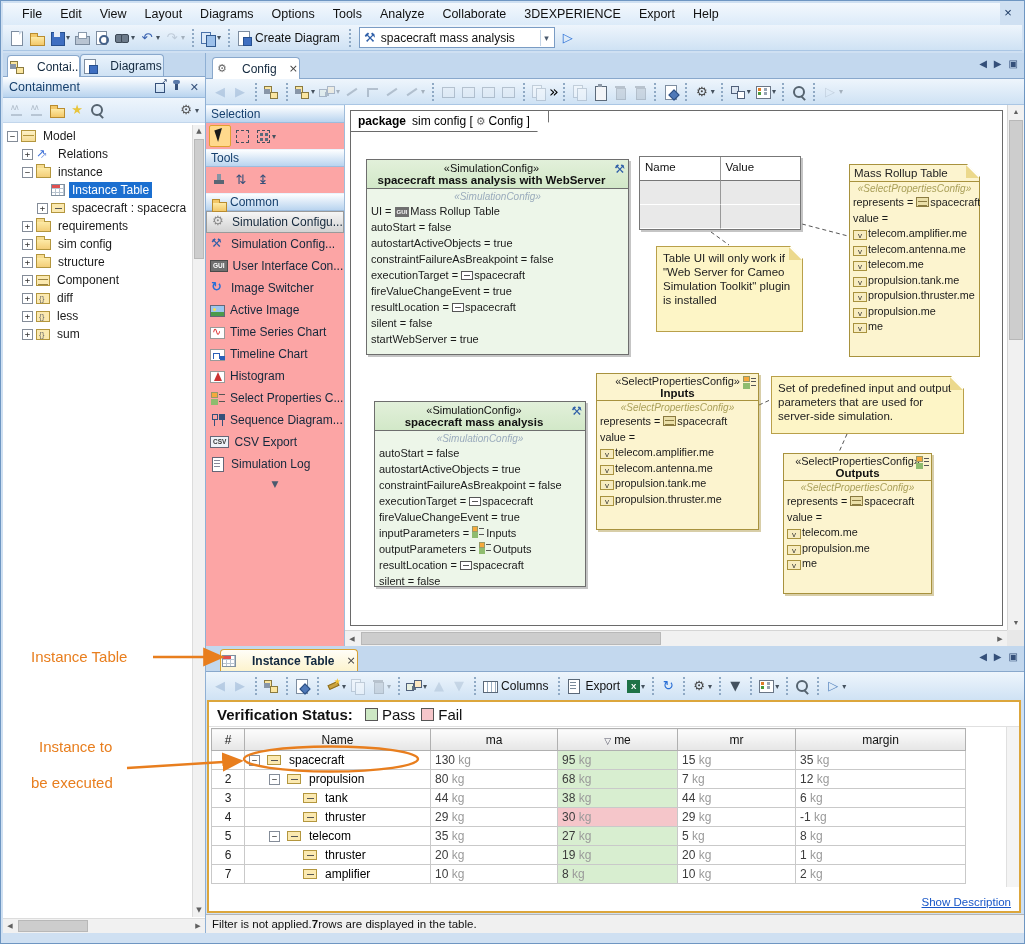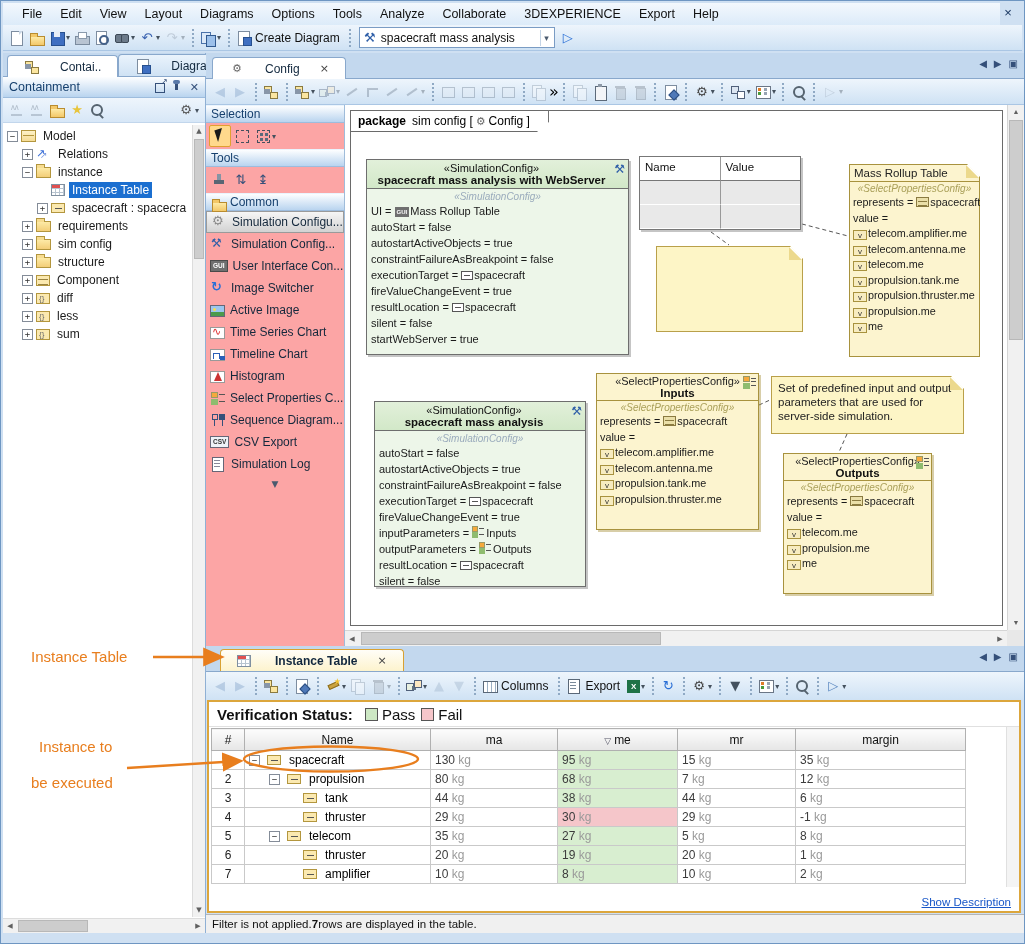--- a/index.html
+++ b/index.html
@@ -84,21 +84,21 @@
   .i-pin::before{content:"";position:absolute;left:7px;top:3px;width:3px;height:8px;background:#35507a;}
   .i-pin::after{content:"";position:absolute;left:5px;top:1px;width:7px;height:4px;background:#5878a8;border-radius:2px;}
   .i-restore::before{content:"";position:absolute;left:3px;top:4px;width:8px;height:8px;border:1px solid #35507a;}
   .i-restore::after{content:"↗";position:absolute;right:0;top:-2px;font-size:8px;color:#35507a;font-family:"DejaVu Sans",sans-serif;}
   .i-collapse::before{content:"∧∧";position:absolute;left:1px;top:1px;font-size:8px;letter-spacing:-2px;color:#5a6a7a;font-family:"DejaVu Sans",sans-serif;}
   .i-collapse::after{content:"";position:absolute;left:2px;bottom:2px;width:11px;height:2px;background:#7a8a9a;}
 
   
   #left-panel{position:absolute;left:2px;top:52px;width:203px;height:880px;background:#fff;border-right:1px solid #8fb0d4;}
   .lp-tabs{position:absolute;left:0;top:0;right:0;height:24px;background:#c3d8ee;border-bottom:1px solid #89a8cc;display:flex;align-items:flex-end;padding-left:4px;}
-  .tab{display:inline-flex;align-items:center;gap:20px;height:22px;padding:0 16px;font-size:12px;color:#12283e;
+  .tab{display:inline-flex;align-items:center;gap:12px;height:22px;padding:0 1px;font-size:12px;color:#12283e;
     border:1px solid #89a8cc;border-bottom:none;border-radius:4px 4px 0 0;background:linear-gradient(#eaf3fc,#cfe2f4);}
   .tab.active{background:#fff;font-weight:normal;position:relative;top:1px;}
   .lp-header{position:absolute;left:0;top:24px;right:0;height:21px;background:linear-gradient(#fdfeff,#b9d4ef);
     border-bottom:1px solid #9dbcdd;display:flex;align-items:center;padding:0 6px;font-size:12.5px;color:#16406e;}
   .lp-header .sp{flex:1;}
   .lp-header .hic{margin-left:6px;font-size:11px;color:#35507a;}
   .lp-tools{position:absolute;left:0;top:45px;right:0;height:25px;background:linear-gradient(#eef5fc,#d7e7f7);
     border-bottom:1px solid #c2d6ec;display:flex;align-items:center;padding:0 4px;}
   #tree{position:absolute;left:0;top:72px;right:13px;bottom:16px;overflow:hidden;padding-top:2px;}
   .trow{display:flex;align-items:center;height:18px;font-size:12px;color:#1a1a1a;white-space:nowrap;}
@@ -682,20 +682,21 @@
               <div class="c"></div>
             </div>
             <div class="r grow">
               <div class="c"></div>
               <div class="c"></div>
             </div>
           </div>
 
         <div class="note" style="left:311px;top:141px;width:147px;height:86px">
           <span class="foldcorner" style="border-left-color:#ecd98c"></span>
+          <span>Table UI will only work if "Web Server for Cameo Simulation Toolkit" plugin is installed</span>
         </div>
 
         <div class="selbox fold" style="left:504px;top:59px;width:131px;height:193px">
             <span class="foldcorner"></span>
             <div class="title">Mass Rollup Table</div>
             <div class="bd">
               <div class="bstereo">«SelectPropertiesConfig»</div>
               <div class="pline"><span>represents = </span><span class="pic p-class"></span><span>spacecraft</span></div>
               <div class="pline">value =</div>
               <div class="pline"><span class="pic p-value">v</span><span>telecom.amplifier.me</span></div>

